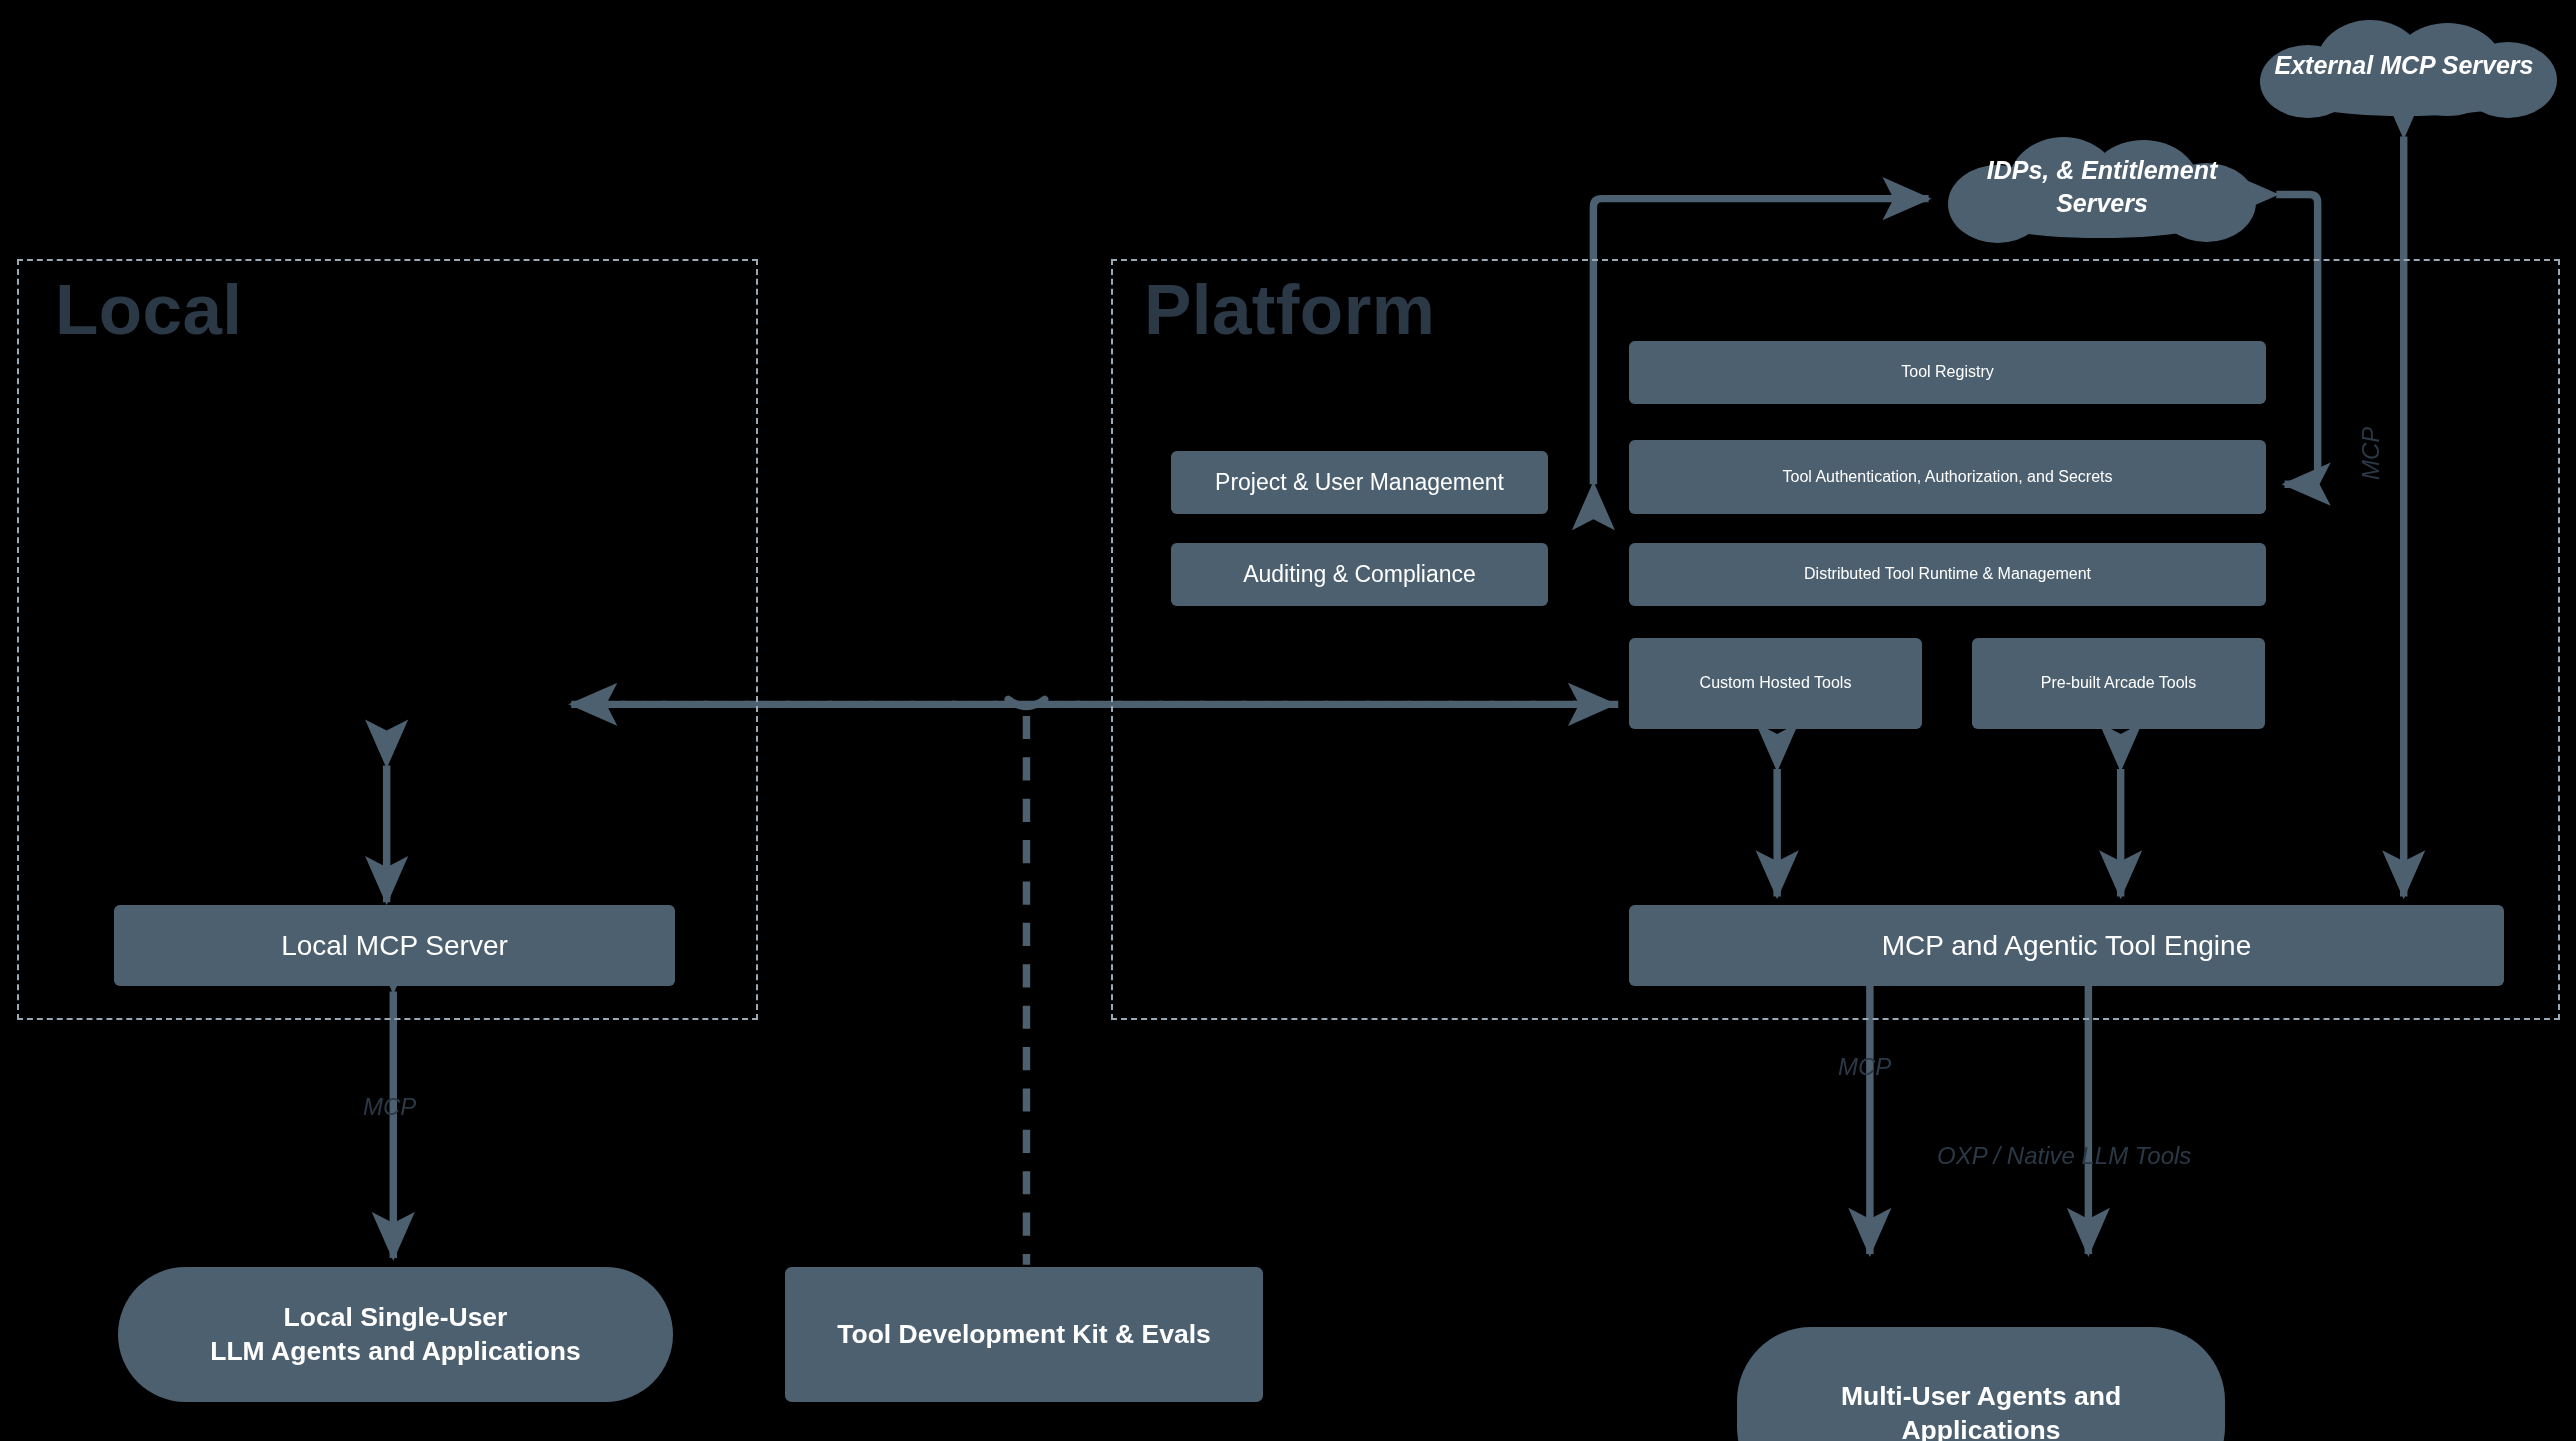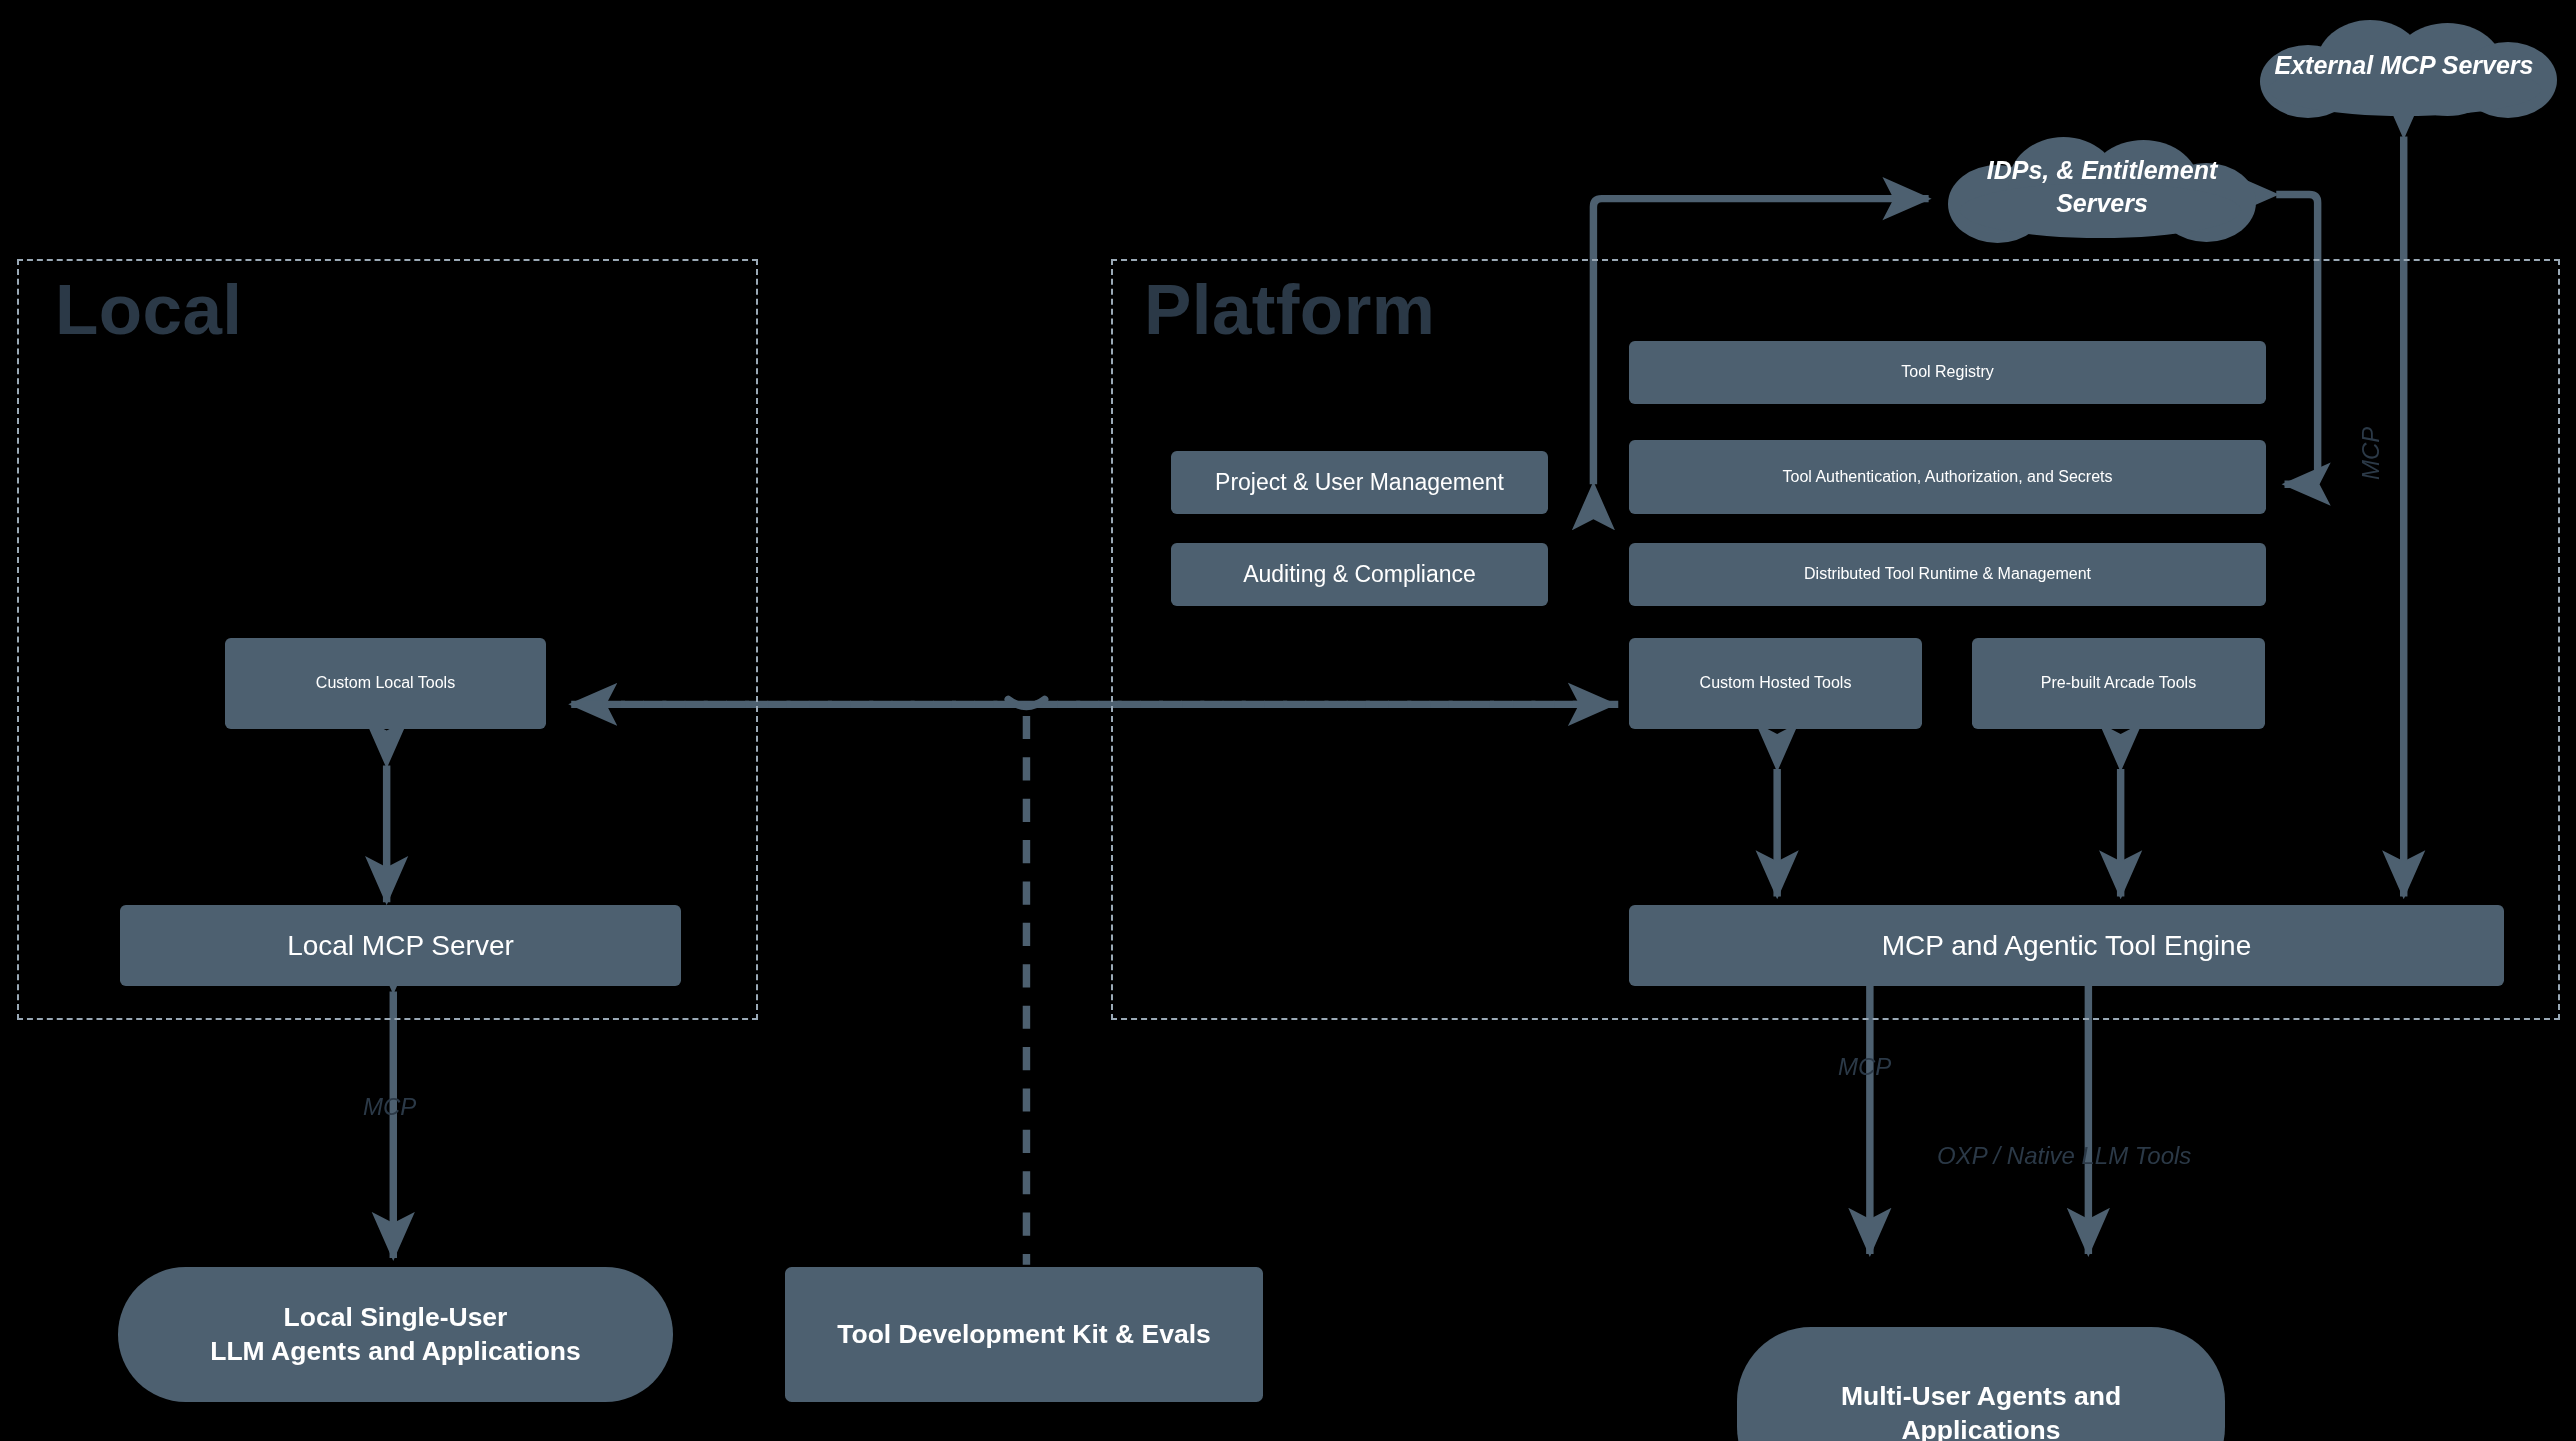--- a/index.html
+++ b/index.html
@@ -158,25 +158,22 @@
   <div class="cloud" style="left:1940px; top:132px; width:324px; height:116px; font-size:25px; flex-direction:column;">
     <span class="puff" style="left:8.3px;  top:33px;  width:99px; height:78px;"></span>
     <span class="puff" style="left:68px;  top:5px;   width:111px; height:96px;"></span>
     <span class="puff" style="left:147px; top:8.3px;  width:113px; height:94px;"></span>
     <span class="puff" style="left:217px; top:31px;  width:99px; height:79px;"></span>
     <span class="puff" style="left:20px;  top:51px;  width:281px; height:55px;"></span>
     <span class="cloud-label" style="margin-top:-6.6px;">IDPs, &amp; Entitlement</span>
     <span class="cloud-label">Servers</span>
   </div>
 
-  <div class="node medium" style="left:225px; top:638px; width:321px; height:91px;">
-    <span>Custom Local Tools</span>
-  </div>
-
-  <div class="node large" style="left:114px; top:905px; width:561px; height:81px;margin-left:6px;">
+
+  <div class="node large" style="left:114px; top:905px; width:561px; height:81px;">
     <span>Local MCP Server</span>
   </div>
 
   <div class="node small" style="left:1171px; top:451px; width:377px; height:63px;">
     <span>Project &amp; User Management</span>
   </div>
 
   <div class="node small" style="left:1171px; top:543px; width:377px; height:63px;">
     <span>Auditing &amp; Compliance</span>
   </div>

